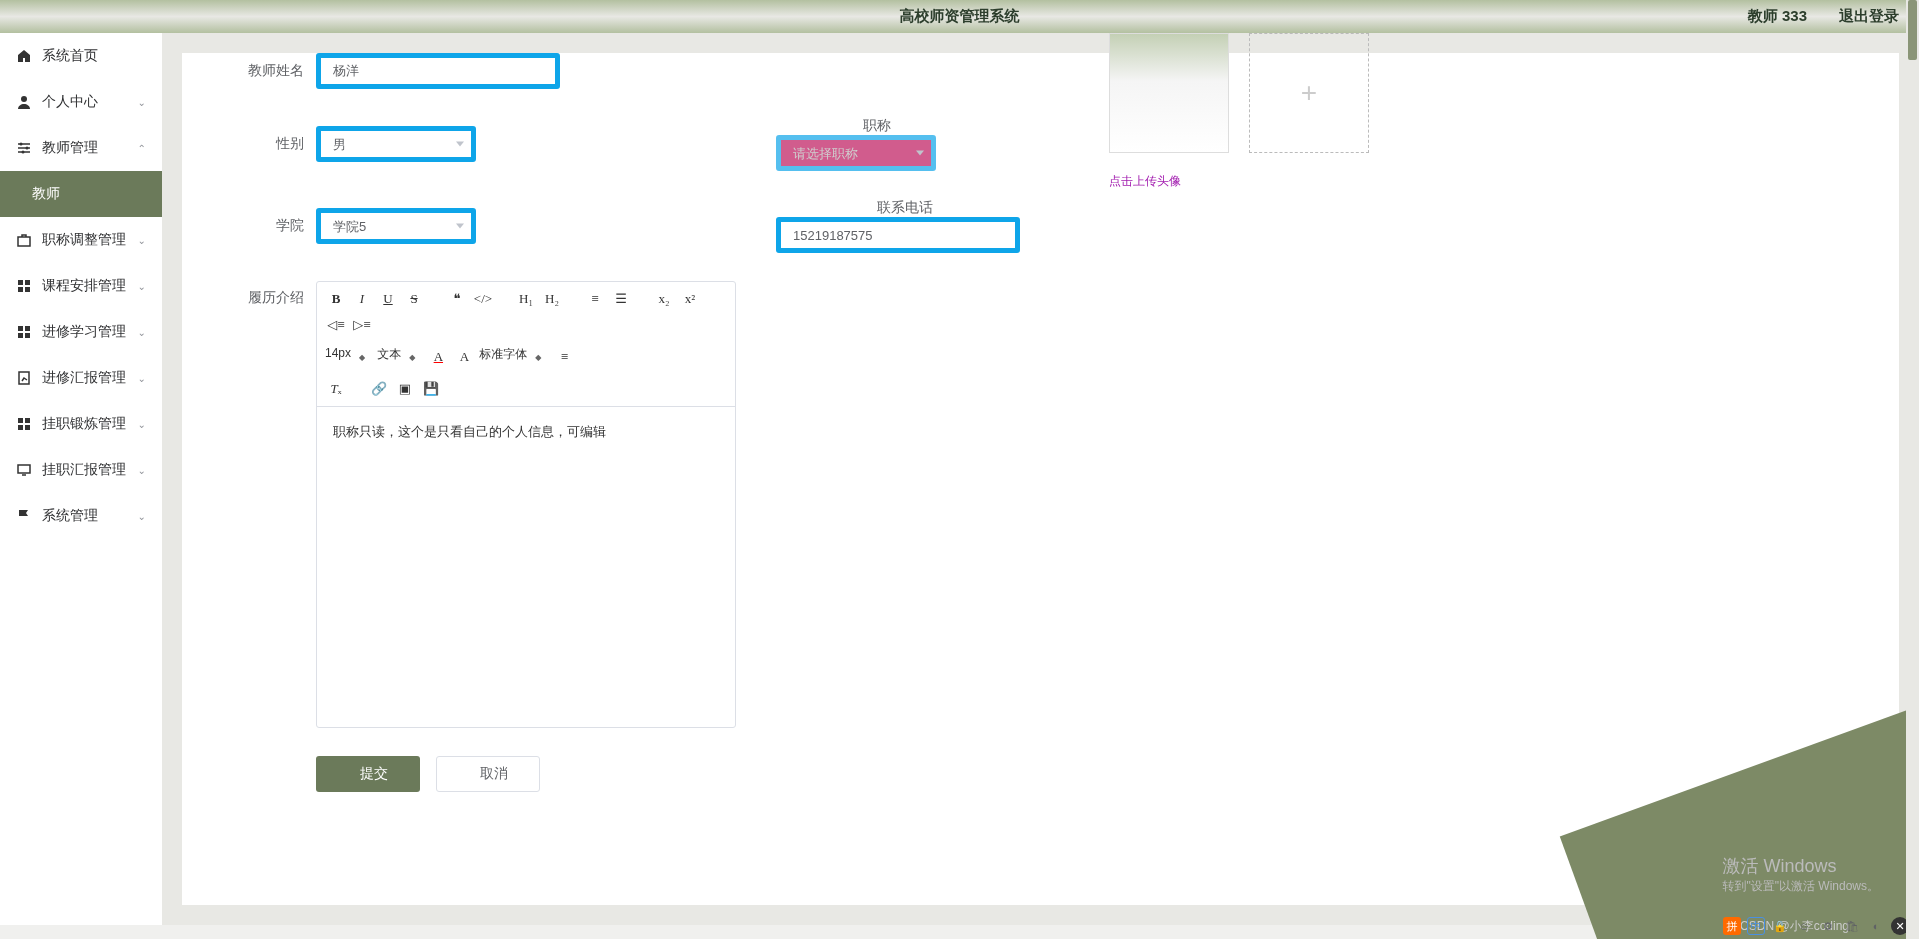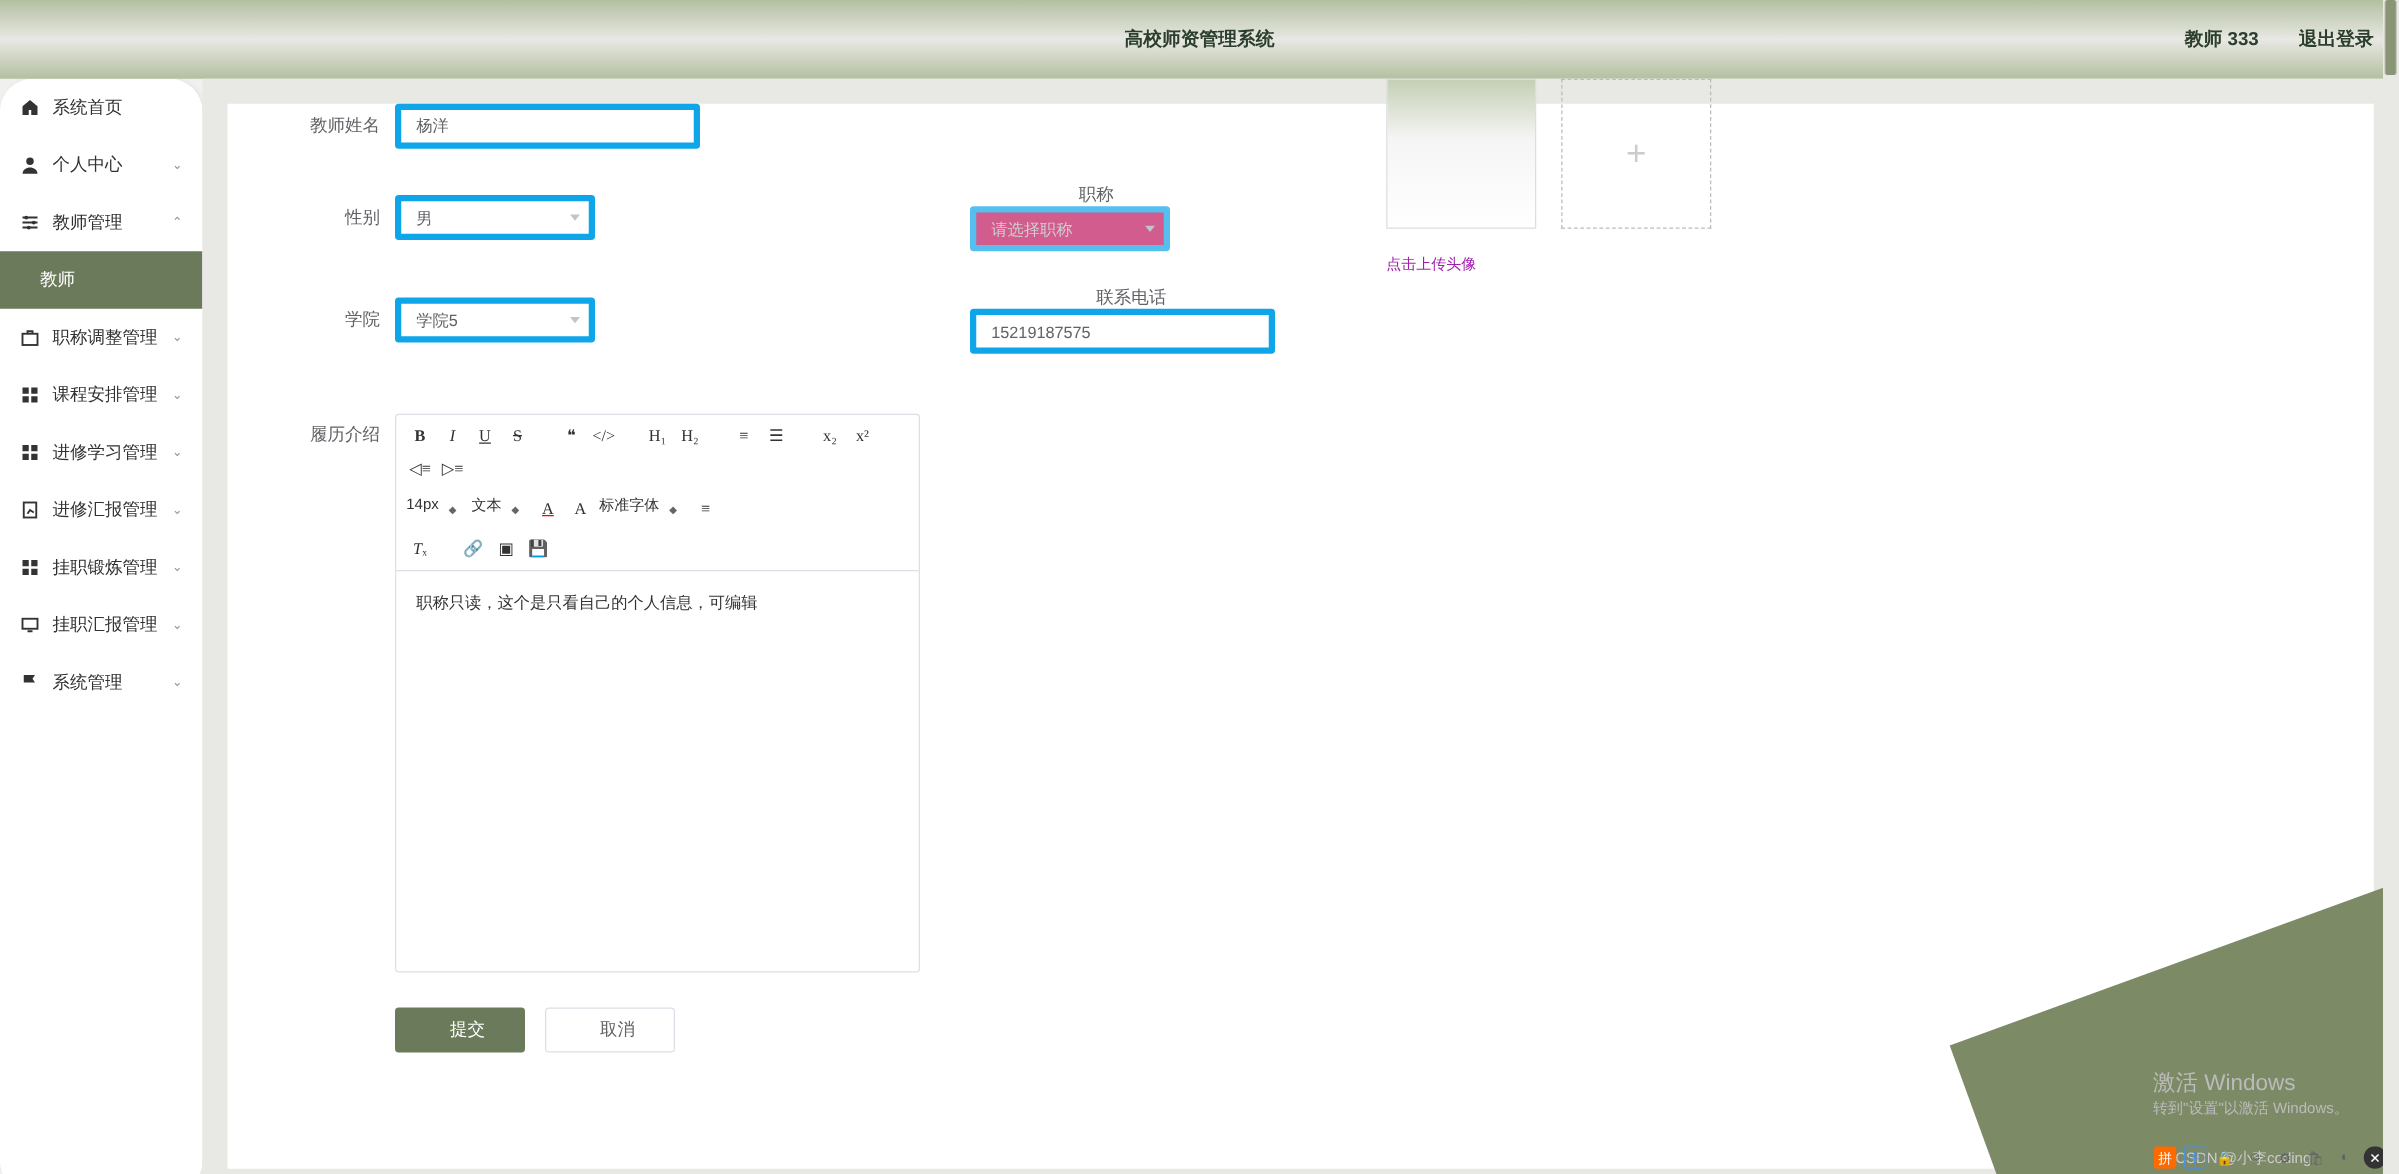--- a/index.html
+++ b/index.html
@@ -1,25 +1,25 @@
 <!DOCTYPE html>
 <html><head>
   <meta charset="utf-8">
   <style>
     * { margin: 0; padding: 0; box-sizing: border-box; }
     body { font-family: "Microsoft YaHei", Arial, sans-serif; font-size: 14px; color: #606266; background: #f0f0ee; overflow: hidden; }
     
-    .header { height: 63px; background: linear-gradient(to bottom, #b3c0a0, #e8e8e4, #b3c0a0); display: flex; align-items: center; justify-content: center; position: relative; }
+    .header { height: 33px; background: linear-gradient(to bottom, #b3c0a0, #e8e8e4, #b3c0a0); display: flex; align-items: center; justify-content: center; position: relative; }
     .header-title { font-size: 15px; font-weight: bold; color: #2c3e2c; }
     .header-right { position: absolute; right: 20px; display: flex; gap: 12px; font-size: 15px; font-weight: bold; color: #2c3e2c; }
     .header-right span { cursor: pointer; padding-left: 20px; }
     
     .container { display: flex; height: calc(100vh - 47px); }
     
-    .sidebar { width: 162px; background: #fff; overflow-y: auto; box-shadow: 1px 0 3px rgba(0,0,0,0.05); border-radius: 26px; }
+    .sidebar { width: 162px; background: #fff; overflow-y: auto; box-shadow: 1px 0 3px rgba(0,0,0,0.05); }
     .sidebar-item { height: 46px; display: flex; align-items: center; padding: 0 16px; cursor: pointer; position: relative; color: #303133; font-size: 14px; }
     .sidebar-item.active { background: #6b7a5a; color: #fff; padding-left: 32px; }
     .sidebar-item .icon { width: 16px; height: 16px; margin-right: 10px; display: inline-flex; align-items: center; justify-content: center; }
     .sidebar-item .chevron { position: absolute; right: 16px; font-size: 10px; color: #909399; }
     
     .main { flex: 1; background: #e8e8e4; overflow-y: auto; position: relative; padding: 20px; }
     .content-card { background: #fff; padding: 0 40px 30px 40px; min-height: 100%; position: relative; }
     
     .avatar-area { display: flex; gap: 20px; position: absolute; left: 927px; top: -20px; }
     .avatar-box { width: 120px; height: 120px; border: 1px solid #ddd; background: linear-gradient(180deg, #c4d0b5 0%, #f5f5f5 40%, #fff 100%); overflow: hidden; }
@@ -30,21 +30,21 @@
     .form-row:first-child { padding-top: 108px; }
     .form-item { display: flex; align-items: center; }
     .form-item.right { margin-left: 240px; flex-direction: column; }
     .form-label { width: 82px; text-align: right; margin-right: 12px; color: #606266; font-size: 14px; }
     .form-input, .form-select { width: 244px; height: 36px; border: 5px solid #0ea5e9; border-radius: 3px; padding: 0 12px; font-size: 13px; color: #606266; outline: none; background: #fff; }
     .form-select { width: 160px; appearance: none; position: relative; }
     .select-wrap { position: relative; display: inline-block; }
     .select-wrap::after { content: ""; position: absolute; right: 12px; top: 50%; transform: translateY(-50%); border-left: 4px solid transparent; border-right: 4px solid transparent; border-top: 5px solid #c0c4cc; pointer-events: none; }
     .form-select.disabled { color: #bbb; background: #be185d; cursor: not-allowed; }
     
-    .form-item-top { display: flex; align-items: flex-start; margin-top: 20px; }
+    .form-item-top { display: flex; align-items: flex-start; }
     .form-item-top .form-label { padding-top: 8px; }
     
     .editor { width: 420px; border: 1px solid #dcdfe6; border-radius: 3px; }
     .editor-toolbar { border-bottom: 1px solid #dcdfe6; padding: 6px 8px; display: flex; flex-wrap: wrap; gap: 4px; align-items: center; }
     .tb-btn { width: 22px; height: 22px; display: inline-flex; align-items: center; justify-content: center; cursor: pointer; font-size: 13px; color: #333; border-radius: 2px; font-family: serif; }
     .tb-sep { width: 1px; height: 18px; background: transparent; margin: 0 6px; }
     .tb-select { height: 22px; border: none; font-size: 12px; cursor: pointer; color: #333; padding-right: 4px; }
     .tb-arrow { font-size: 8px; color: #666; margin-right: 8px; }
     .editor-content { min-height: 320px; padding: 16px; font-size: 13px; color: #333; outline: none; }
     

